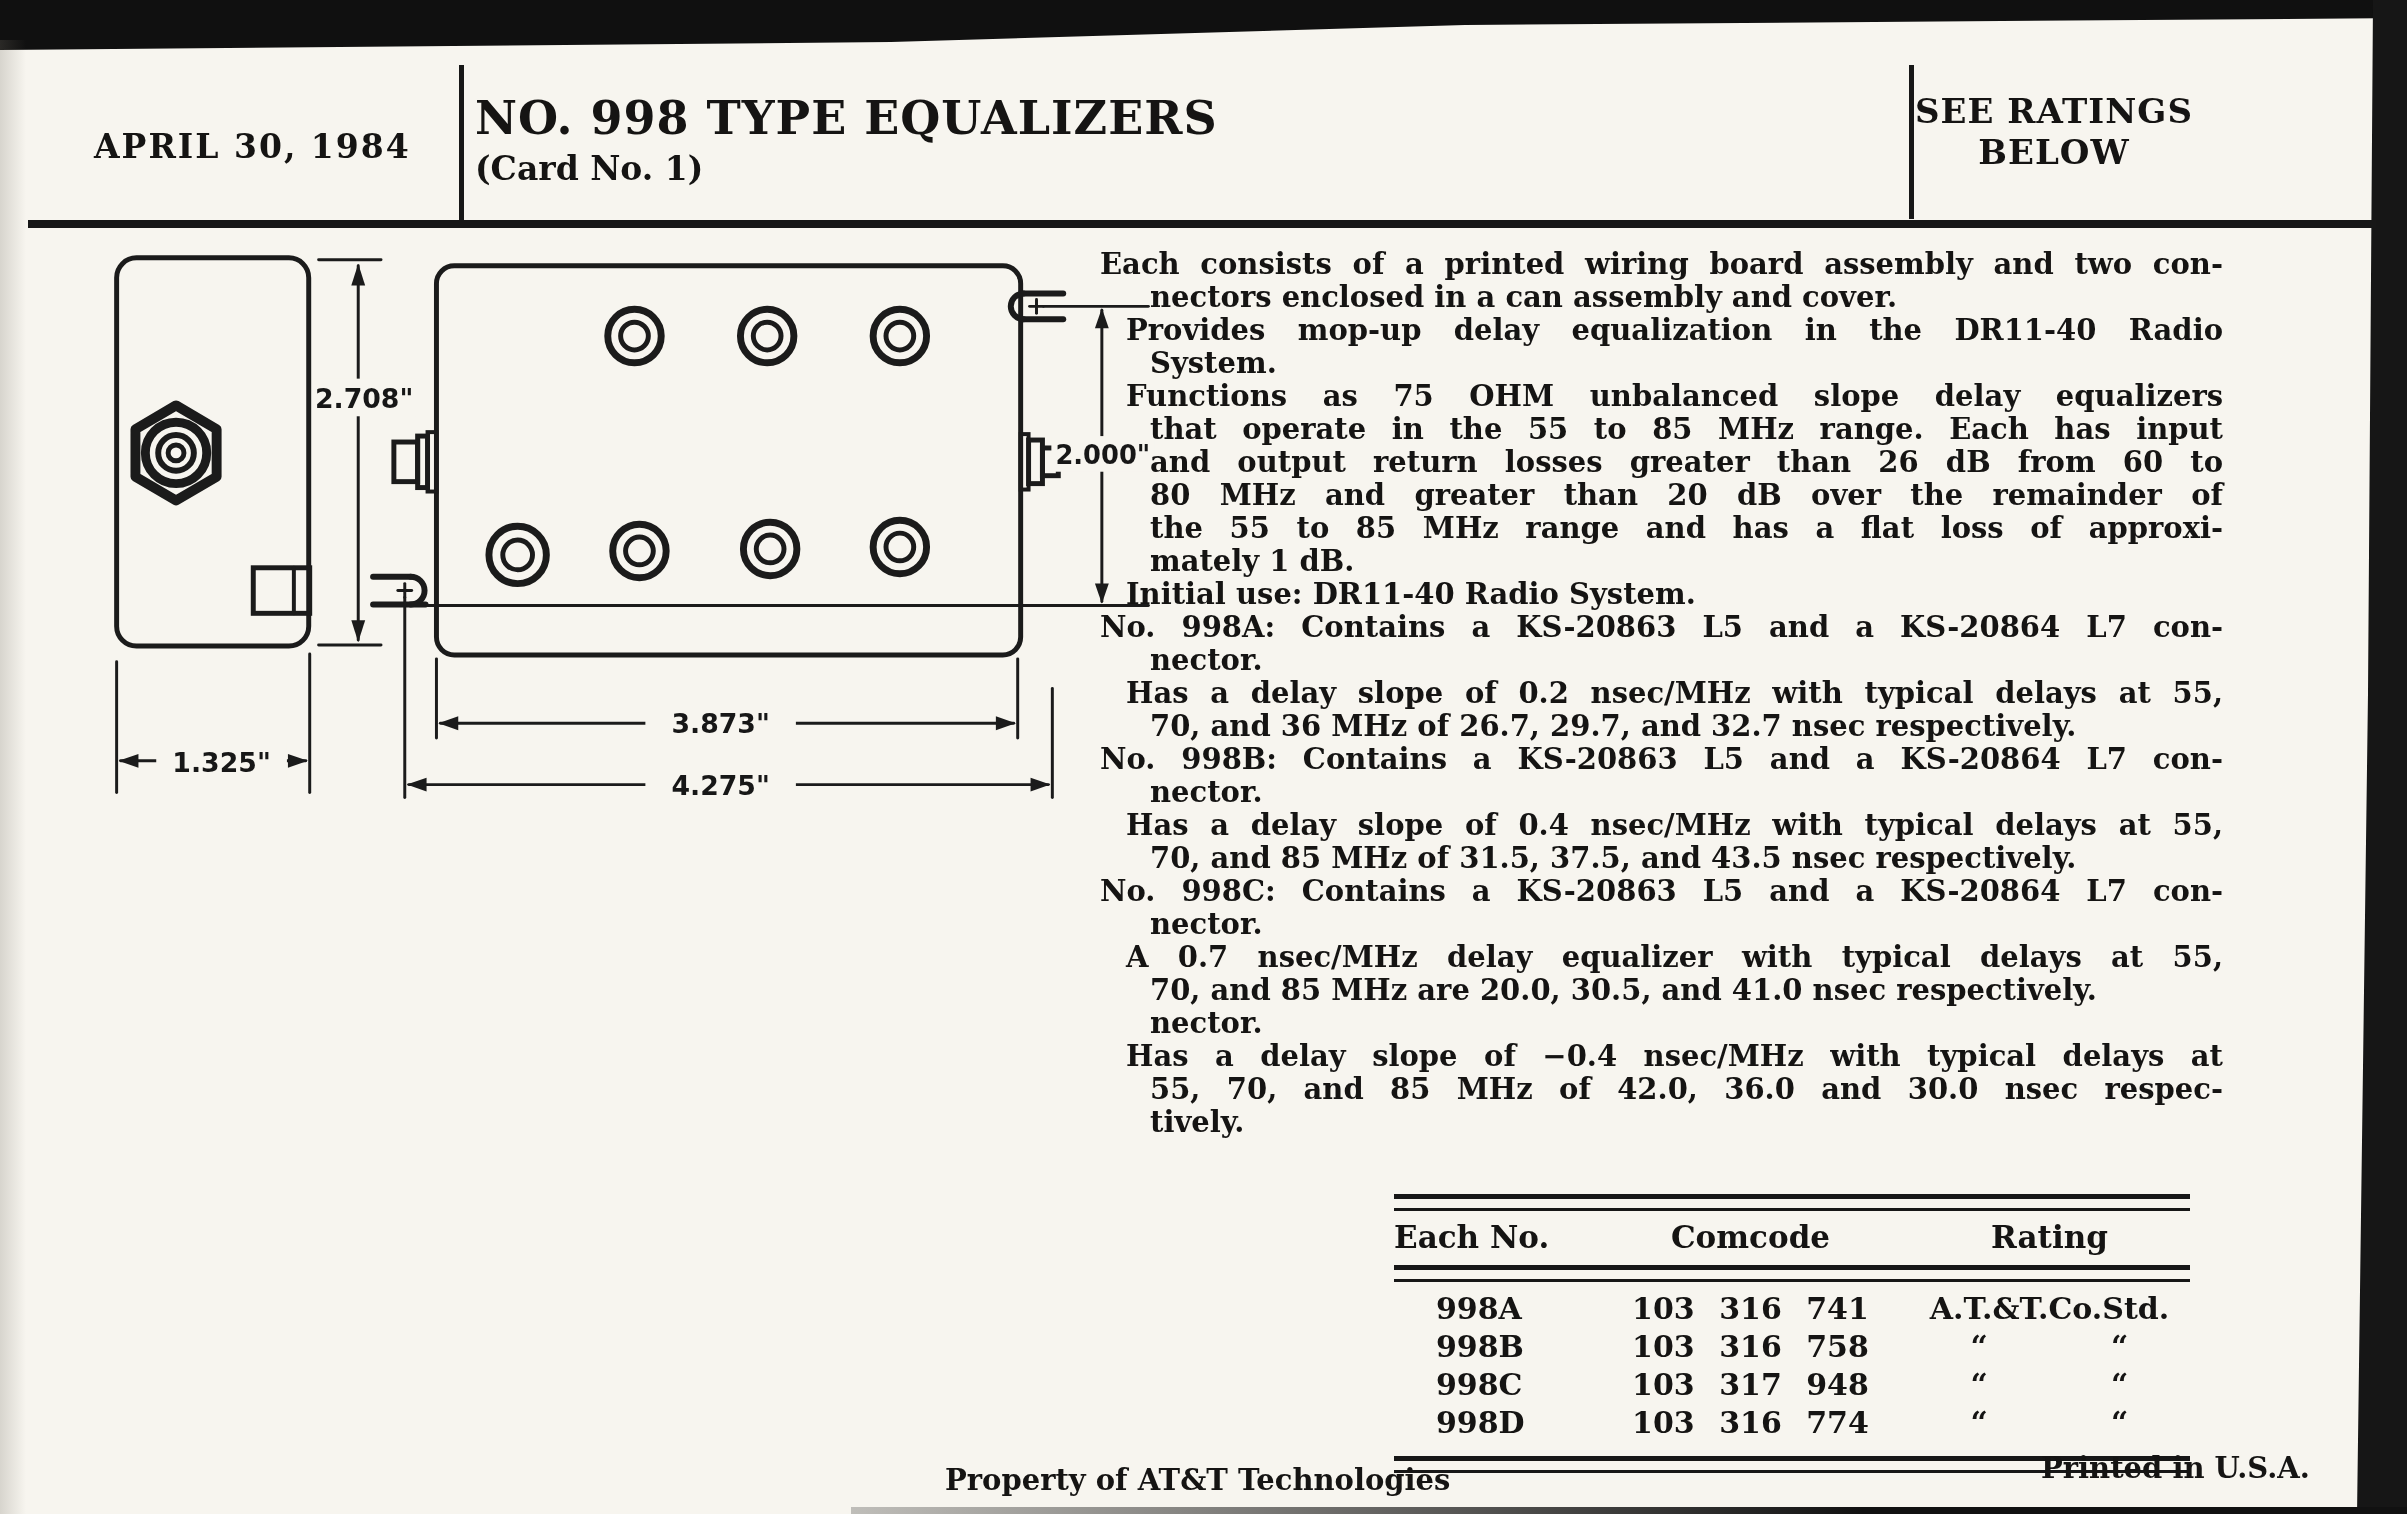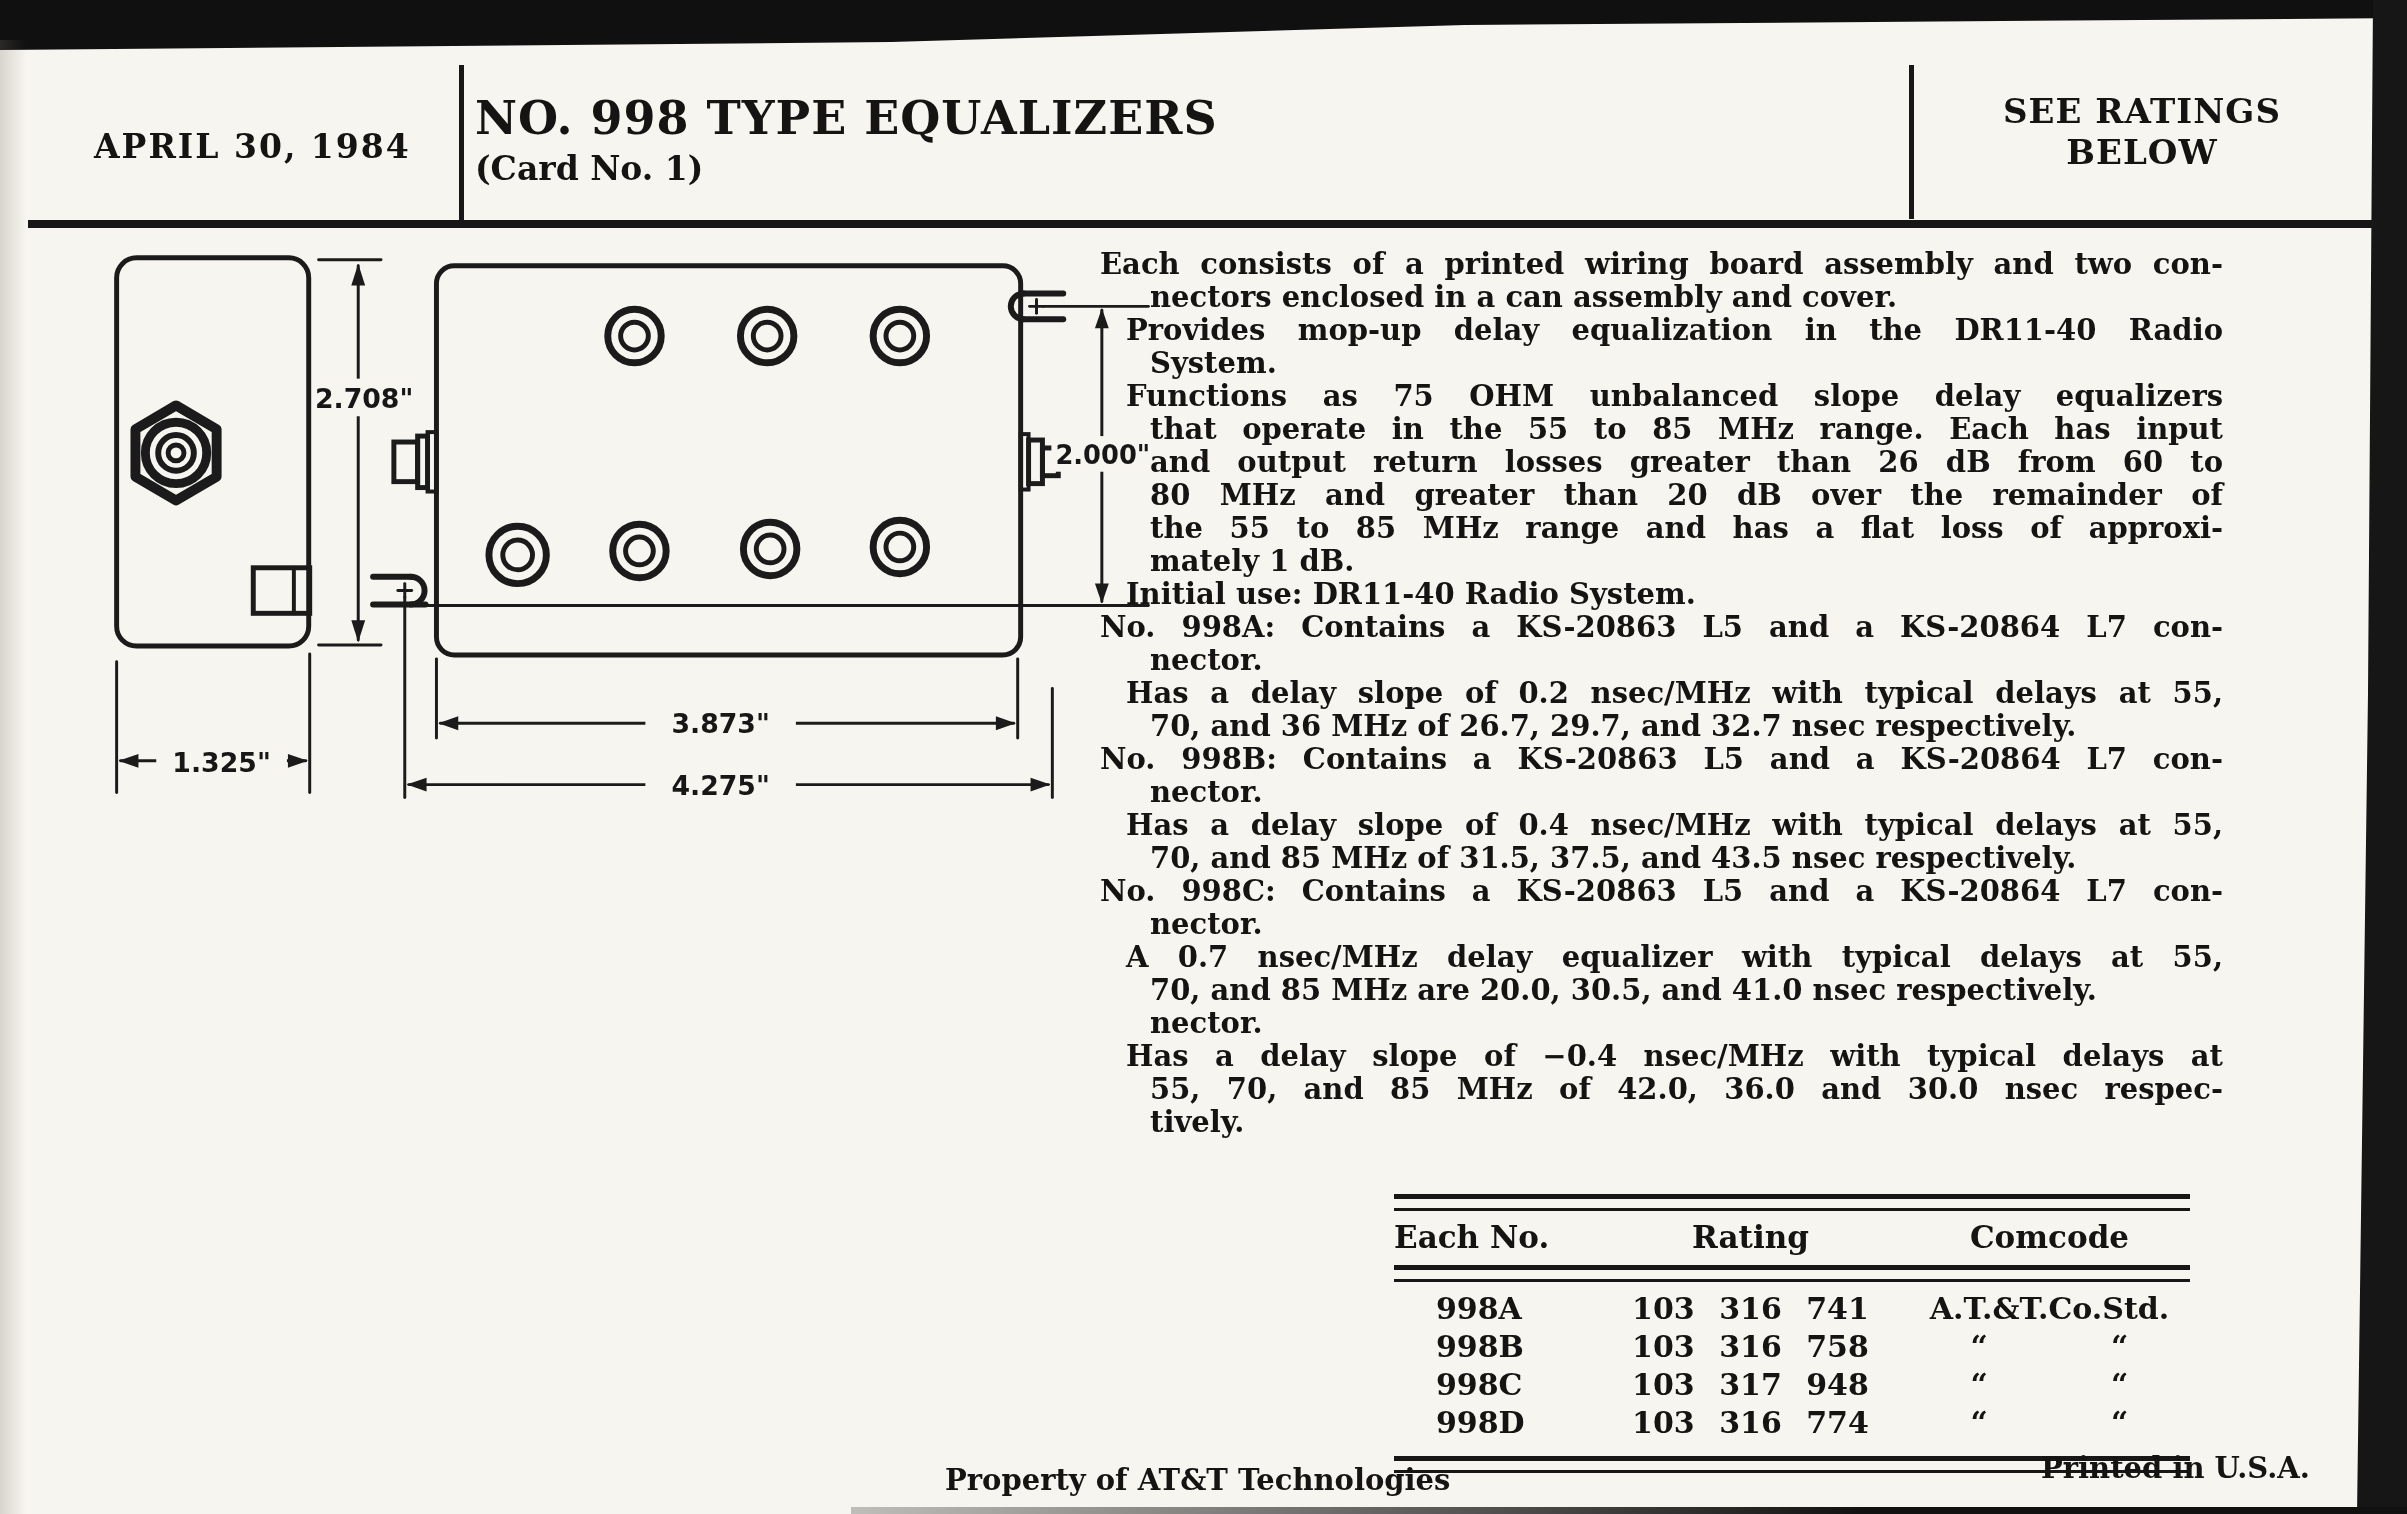--- a/index.html
+++ b/index.html
@@ -24,21 +24,21 @@
   }
   .scan-left-shade{
     position:absolute;left:0;top:40px;bottom:0;width:26px;
     background:linear-gradient(to right, rgba(120,115,105,.25), rgba(120,115,105,0));
   }
   
   .hdr-date{position:absolute;left:94px;top:127px;font-size:33px;font-weight:700;letter-spacing:2px;}
   .hdr-title-wrap{position:absolute;left:475px;top:91px;width:1386px;}
   .hdr-title{font-size:46px;font-weight:700;letter-spacing:1px;}
   .hdr-sub{font-size:33px;font-weight:700;margin-top:4px;}
-  .hdr-ratings{position:absolute;left:1964px;top:91px;width:356px;text-align:center;
+  .hdr-ratings{position:absolute;left:1876px;top:91px;width:356px;text-align:center;
     font-size:34px;font-weight:700;line-height:41px;letter-spacing:1px;}
   .vdiv{position:absolute;width:5px;background:#171717;}
   .vdiv1{left:459px;top:65px;height:161px;}
   .vdiv2{left:1909px;top:65px;height:154px;}
   .hrule{position:absolute;left:28px;top:220px;width:2348px;height:8px;background:#171717;}
   
   .drawing{position:absolute;left:79px;top:238px;}
   
   .desc{position:absolute;left:1100px;top:248px;width:1123px;}
   .ln{font-size:29px;font-weight:700;line-height:33px;white-space:nowrap;}
@@ -239,22 +239,22 @@
   <div class="ln i2">nector.</div>
   <div class="ln i1 jl">Has a delay slope of −0.4 nsec/MHz with typical delays at</div>
   <div class="ln i2 jl">55, 70, and 85 MHz of 42.0, 36.0 and 30.0 nsec respec-</div>
   <div class="ln i2">tively.</div>
 </div>
 
 <div class="ctable">
   <div class="dbl"></div>
   <div class="tgrid thead">
     <div class="cell c-code">Each No.</div>
+    <div class="cell c-com">Comcode</div>
     <div class="cell c-rat">Rating</div>
-    <div class="cell c-com">Comcode</div>
   </div>
   <div class="dbl"></div>
   <div class="tbody">
     <div class="tgrid trow">
       <div class="cell c-code">998A</div>
       <div class="cell c-com">103 316 741</div>
       <div class="cell c-rat">A.T.&amp;T.Co.Std.</div>
     </div>
     <div class="tgrid trow">
       <div class="cell c-code">998B</div>

